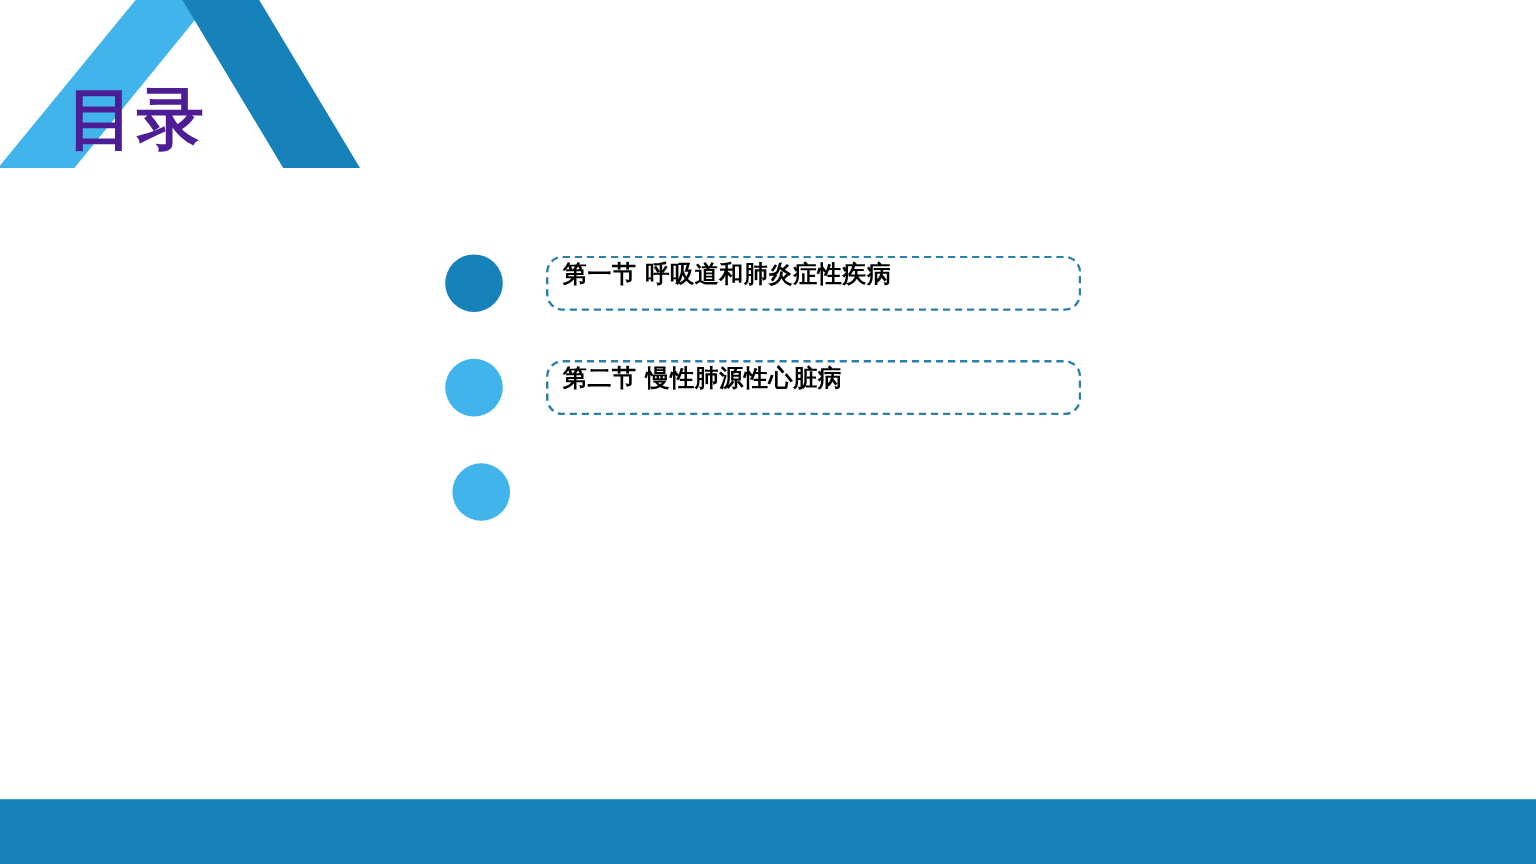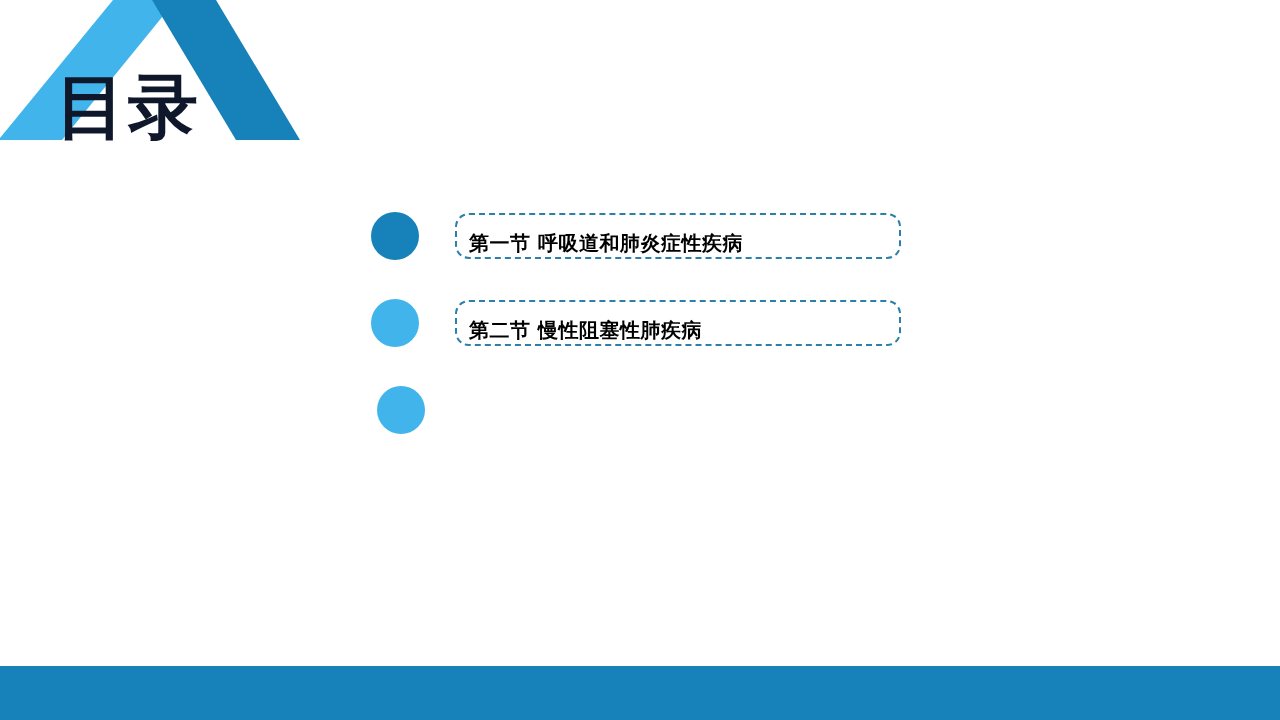--- a/index.html
+++ b/index.html
@@ -37,25 +37,25 @@
   }
   .logo-chevron svg {
     display: block;
   }
 
   
   .page-title {
     position: absolute;
     left: 56px;
     top: 72px;
-    font-size: 70px;
+    font-size: 56px;
     line-height: 1;
     font-weight: bold;
     letter-spacing: 2px;
-    color: #0f172a;
+    color: #4c1d95;
     font-family: "DejaVu Sans", "Liberation Sans", sans-serif;
     white-space: nowrap;
   }
 
   
   .toc-list {
     position: absolute;
     left: 371px;
     top: 212px;
     width: 530px;
@@ -82,21 +82,21 @@
   .toc-bullet.light { background: #41B4EB; }
 
   .toc-box {
     margin-left: 36px;
     flex: 1 1 auto;
     height: 46px;
     box-sizing: border-box;
     border: 2px dashed #2B7FA8;
     border-radius: 14px;
     display: flex;
-    align-items: flex-end;
+    align-items: flex-start;
     background: transparent;
   }
 
   .toc-label {
     padding-left: 12px;
     font-size: 20px;
     font-weight: bold;
     color: #000000;
     letter-spacing: 0.5px;
     white-space: nowrap;
@@ -141,21 +141,21 @@
     <div class="toc-row r1">
       <div class="toc-bullet dark"></div>
       <div class="toc-box">
         <span class="toc-label">第一节  呼吸道和肺炎症性疾病</span>
       </div>
     </div>
 
     <div class="toc-row r2">
       <div class="toc-bullet light"></div>
       <div class="toc-box">
-        <span class="toc-label">第二节  慢性阻塞性肺疾病</span>
+        <span class="toc-label">第二节  慢性肺源性心脏病</span>
       </div>
     </div>
 
 
     <div class="toc-row r4">
       <div class="toc-bullet light"></div>
     </div>
 
   </div>
 

